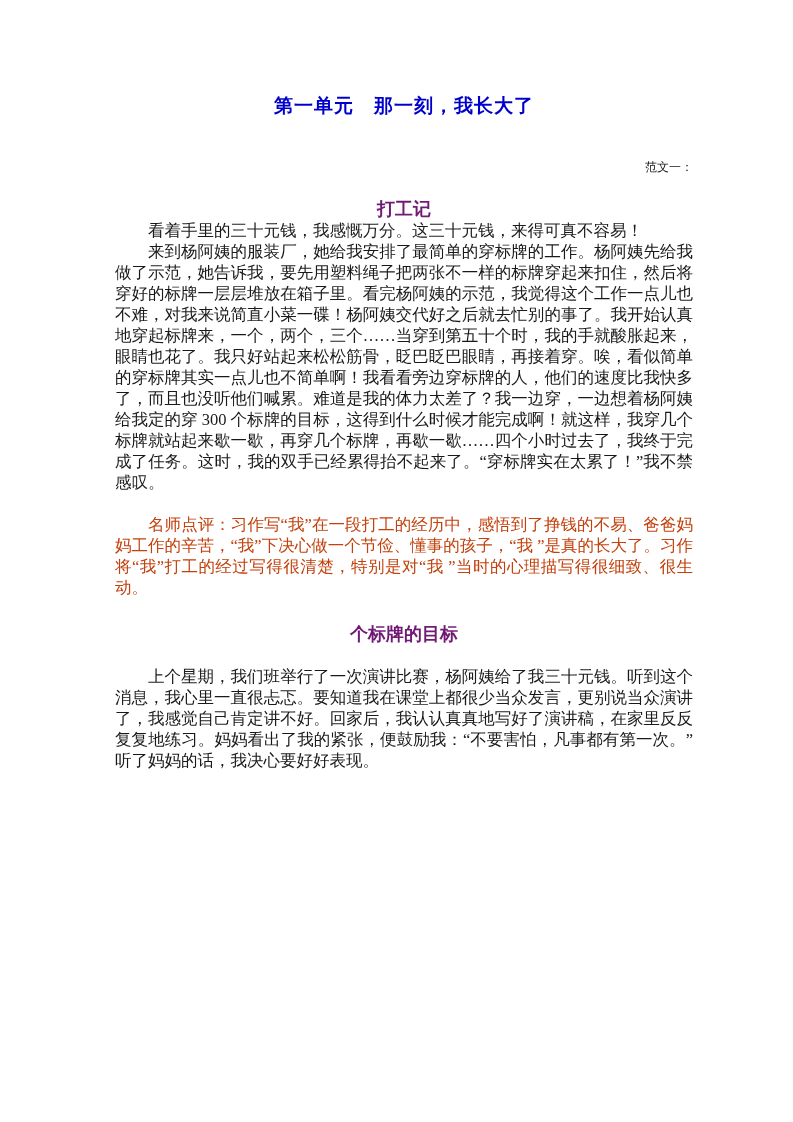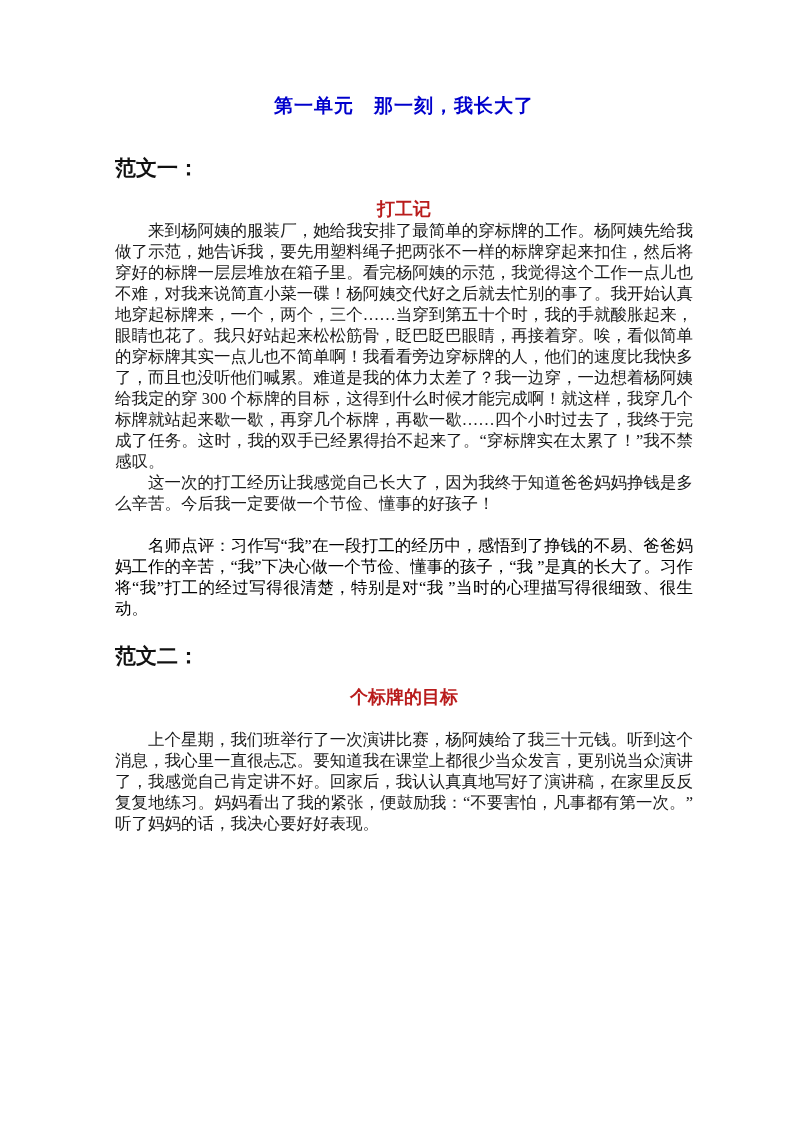--- a/index.html
+++ b/index.html
@@ -26,42 +26,43 @@
     text-align: center;
     font-family: "Liberation Sans", "DejaVu Sans", sans-serif;
     font-weight: bold;
     font-size: 19px;
     line-height: 22px;
     color: #0000cc;
     letter-spacing: 1px;
   }
   .section-label {
     font-family: "Liberation Sans", "DejaVu Sans", sans-serif;
-    font-weight: bold;
-    font-size: 21px;
+    font-weight: normal;
+    font-size: 12px;
     line-height: 21px;
     color: #111111;
+    text-align: right;
   }
   .essay-title {
     margin: 21px 0 0 0;
     text-align: center;
     font-family: "Liberation Sans", "DejaVu Sans", sans-serif;
     font-weight: bold;
     font-size: 18px;
     line-height: 21px;
-    color: #b91c1c;
+    color: #701a75;
   }
   .essay-body p {
     margin: 0;
     text-indent: 2em;
     text-align: justify;
   }
   .teacher-comment {
     margin-top: 21px !important;
-    color: #000000;
+    color: #c2410c;
   }
   .section--two {
     margin-top: 26px;
   }
   .gap-before {
     margin-top: 21px !important;
   }
 </style>
 </head>
 <body>
@@ -69,28 +70,27 @@
 <main class="page">
 
   <h1 class="doc-title">第一单元　那一刻，我长大了</h1>
 
   <section class="section--one">
     <div class="section-label">范文一：</div>
 
     <h2 class="essay-title">打工记</h2>
 
     <div class="essay-body">
+      <p>看着手里的三十元钱，我感慨万分。这三十元钱，来得可真不容易！</p>
       <p>来到杨阿姨的服装厂，她给我安排了最简单的穿标牌的工作。杨阿姨先给我做了示范，她告诉我，要先用塑料绳子把两张不一样的标牌穿起来扣住，然后将穿好的标牌一层层堆放在箱子里。看完杨阿姨的示范，我觉得这个工作一点儿也不难，对我来说简直小菜一碟！杨阿姨交代好之后就去忙别的事了。我开始认真地穿起标牌来，一个，两个，三个……当穿到第五十个时，我的手就酸胀起来，眼睛也花了。我只好站起来松松筋骨，眨巴眨巴眼睛，再接着穿。唉，看似简单的穿标牌其实一点儿也不简单啊！我看看旁边穿标牌的人，他们的速度比我快多了，而且也没听他们喊累。难道是我的体力太差了？我一边穿，一边想着杨阿姨给我定的穿 300 个标牌的目标，这得到什么时候才能完成啊！就这样，我穿几个标牌就站起来歇一歇，再穿几个标牌，再歇一歇……四个小时过去了，我终于完成了任务。这时，我的双手已经累得抬不起来了。“穿标牌实在太累了！”我不禁感叹。</p>
-      <p>这一次的打工经历让我感觉自己长大了，因为我终于知道爸爸妈妈挣钱是多么辛苦。今后我一定要做一个节俭、懂事的好孩子！</p>
       <p class="teacher-comment">名师点评：习作写“我”在一段打工的经历中，感悟到了挣钱的不易、爸爸妈妈工作的辛苦，“我”下决心做一个节俭、懂事的孩子，“我 ”是真的长大了。习作将“我”打工的经过写得很清楚，特别是对“我 ”当时的心理描写得很细致、很生动。</p>
     </div>
   </section>
 
   <section class="section--two">
-    <div class="section-label">范文二：</div>
 
     <h2 class="essay-title">个标牌的目标</h2>
 
     <div class="essay-body">
       <p class="gap-before">上个星期，我们班举行了一次演讲比赛，杨阿姨给了我三十元钱。听到这个消息，我心里一直很忐忑。要知道我在课堂上都很少当众发言，更别说当众演讲了，我感觉自己肯定讲不好。回家后，我认认真真地写好了演讲稿，在家里反反复复地练习。妈妈看出了我的紧张，便鼓励我：“不要害怕，凡事都有第一次。”听了妈妈的话，我决心要好好表现。</p>
     </div>
   </section>
 
 </main>
 

